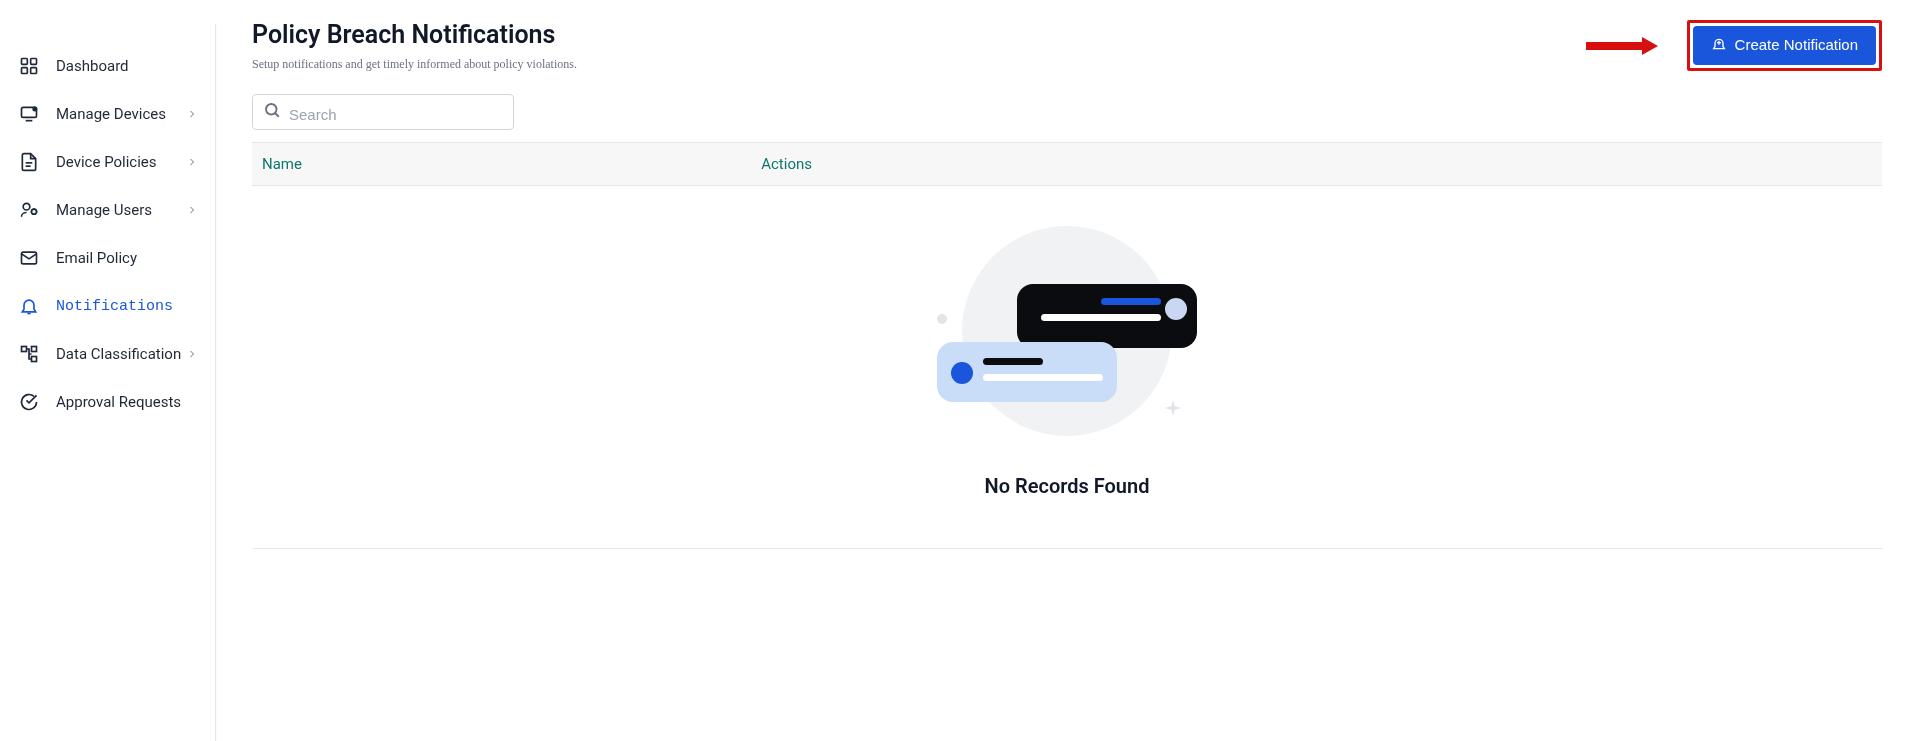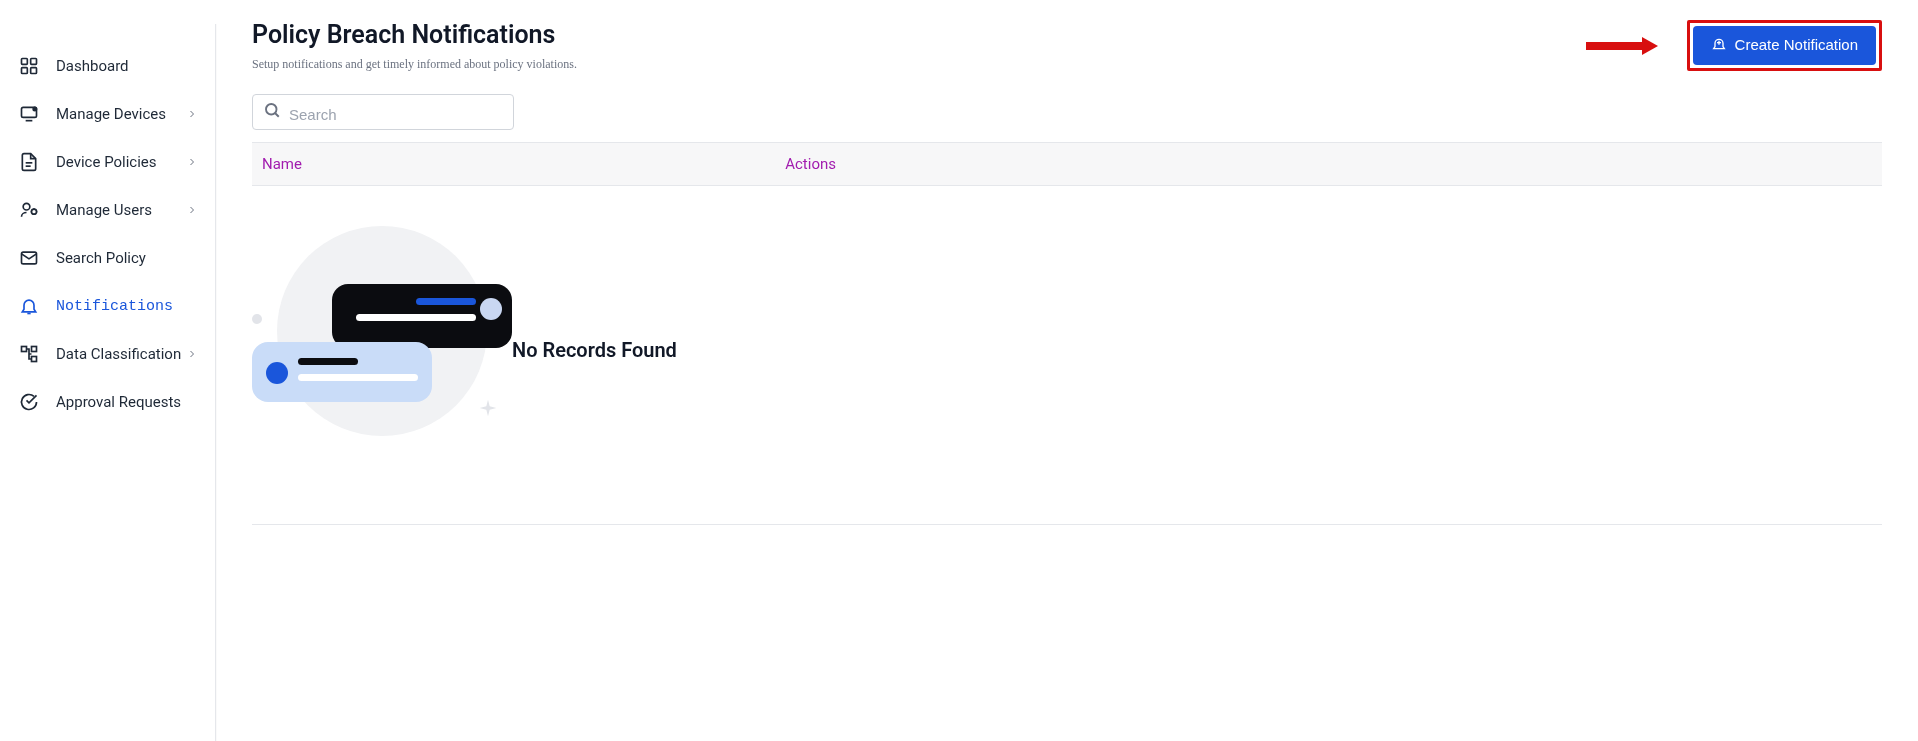--- a/index.html
+++ b/index.html
@@ -123,31 +123,30 @@
   .search-box input::placeholder { color: #9ca3af; }
   .table {
     margin-top: 12px;
     border-top: 1px solid #e5e7eb;
   }
   .table-header {
     display: flex;
     background: #f7f7f8;
     padding: 12px 10px;
     font-size: 15px;
-    color: #a21caf;
+    color: #0f766e;
     border-bottom: 1px solid #e5e7eb;
-    gap: 24px;
   }
   .col-name { width: 430px; }
   .col-desc { flex: 1; }
   .col-actions { width: 120px; text-align: right; }
   .empty-state {
     padding: 40px 0 50px 0;
     display: flex;
-    flex-direction: row;
+    flex-direction: column;
     align-items: center;
     border-bottom: 1px solid #e5e7eb;
   }
   .empty-img {
     width: 260px;
     height: 220px;
     position: relative;
     margin-bottom: 28px;
   }
   .circle-bg {
@@ -293,21 +292,21 @@
       </span>
     </div>
 
     <div class="nav-item">
       <span class="icon">
         <svg viewBox="0 0 24 24" width="20" height="20" fill="none" stroke="#1f2937" stroke-width="2">
             <rect x="3" y="5" width="18" height="14" rx="2"></rect>
             <polyline points="3 7 12 13 21 7"></polyline>
           </svg>
       </span>
-      <span class="label">Search Policy</span>
+      <span class="label">Email Policy</span>
     </div>
 
     <div class="nav-item active">
       <span class="icon">
         <svg viewBox="0 0 24 24" width="20" height="20" fill="none" stroke="#1a56db" stroke-width="2">
             <path d="M18 16v-5a6 6 0 1 0-12 0v5l-2 3h16z"></path>
             <path d="M10 21h4"></path>
           </svg>
       </span>
       <span class="label">Notifications</span>

